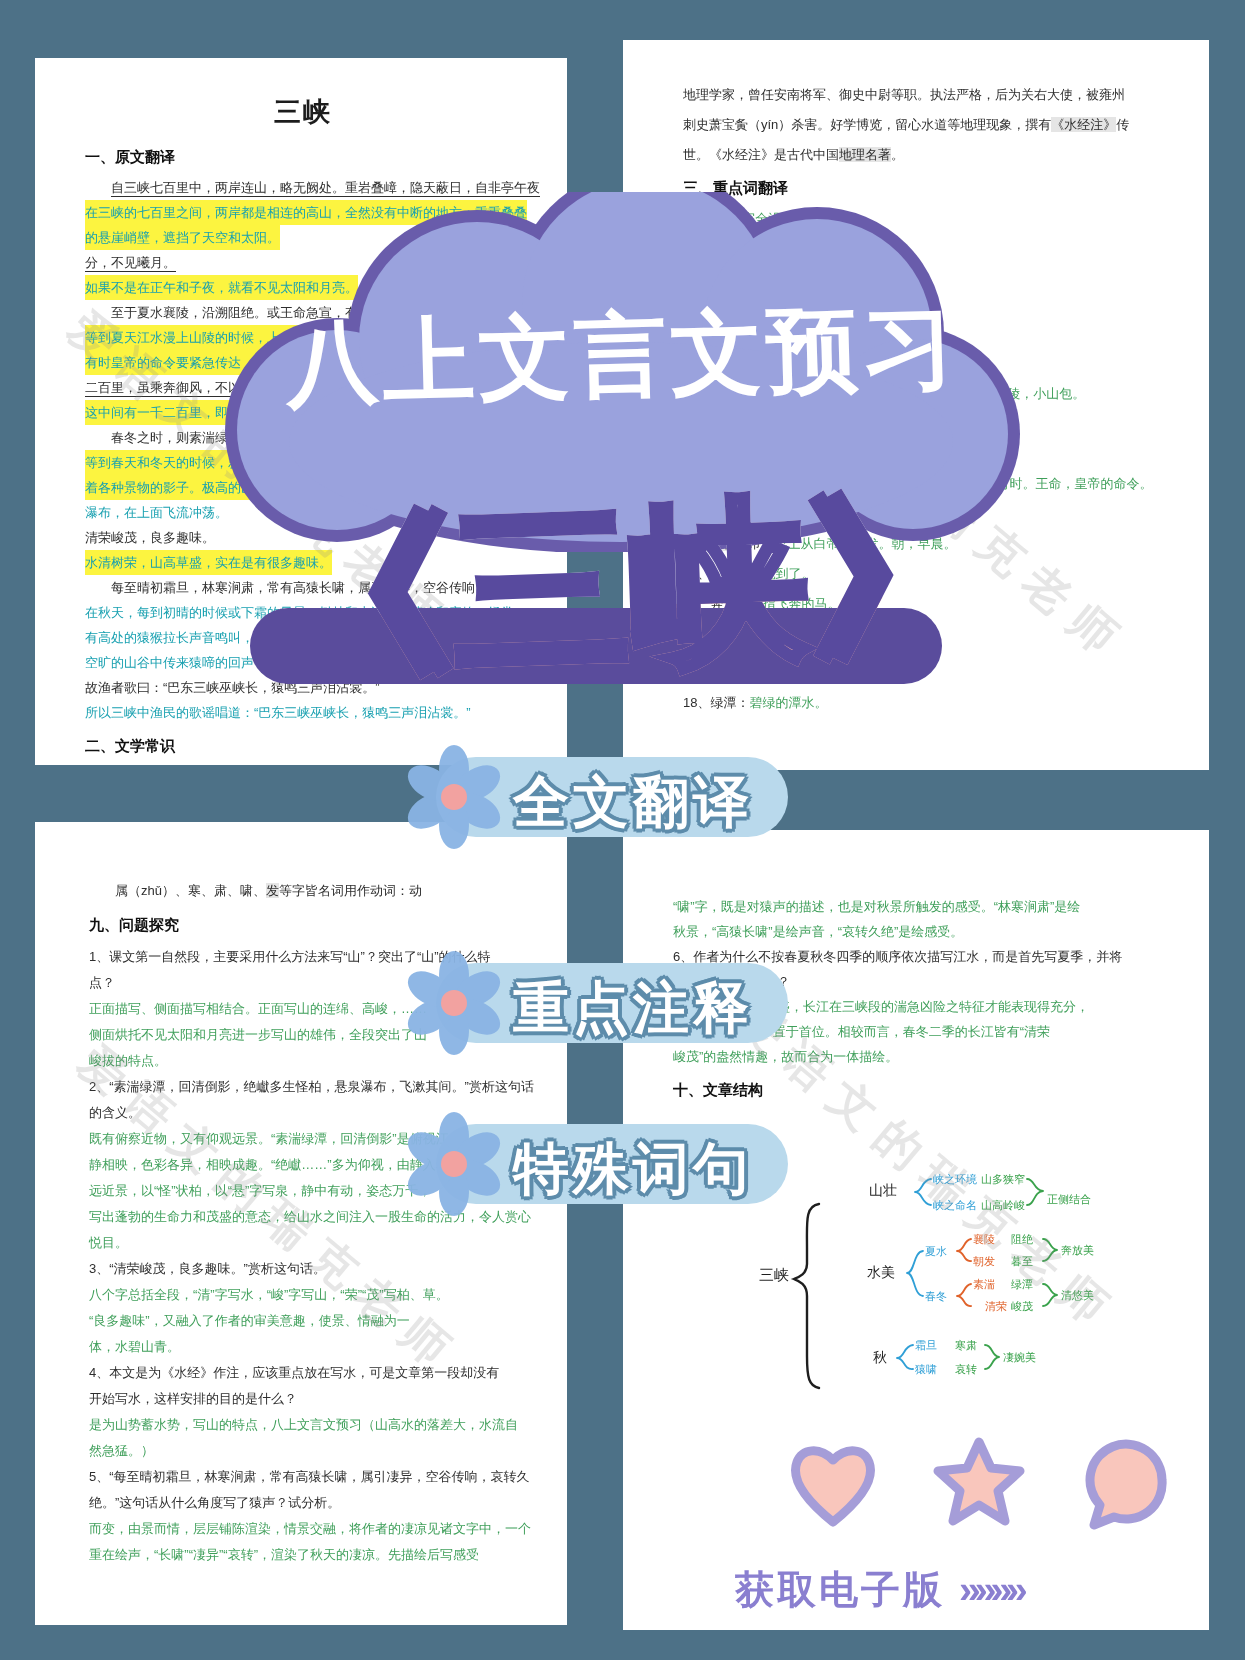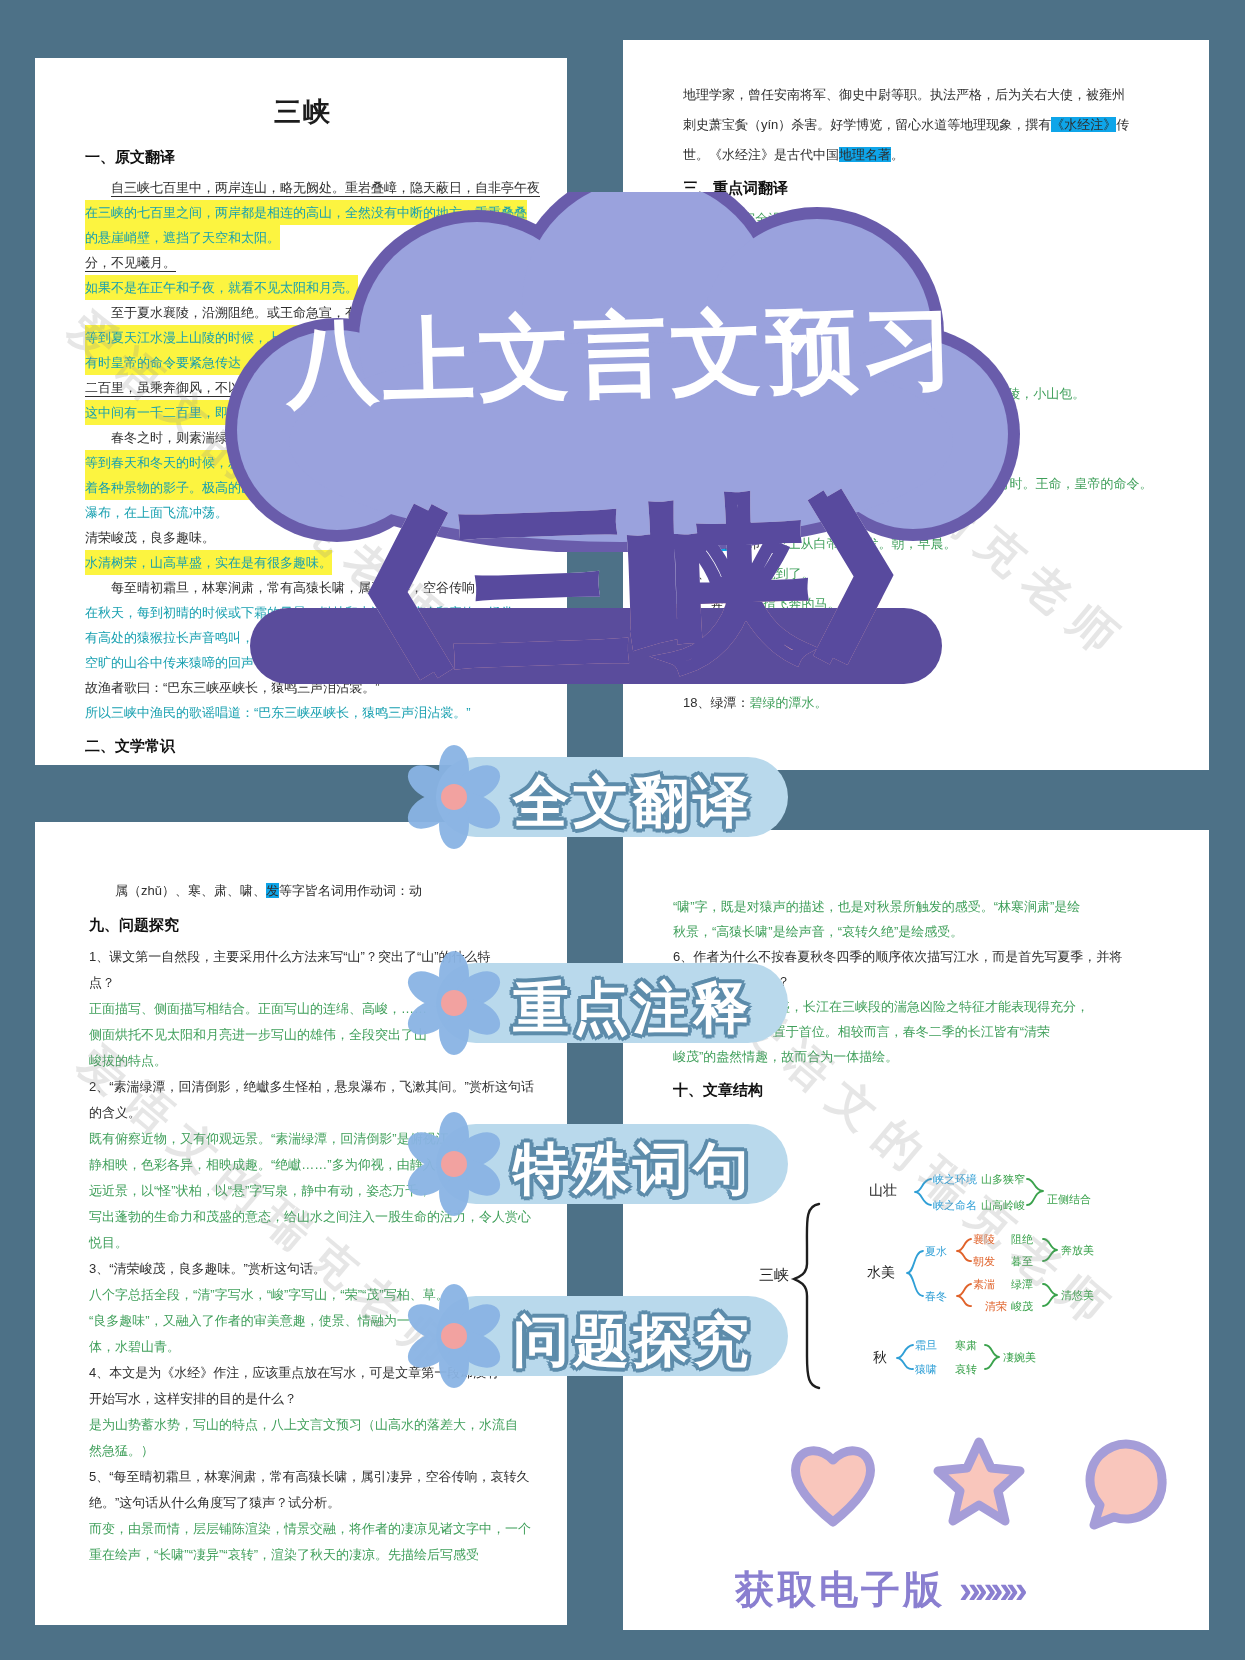--- a/index.html
+++ b/index.html
@@ -24,21 +24,21 @@
   .line.orig{color:#2e2e2e;}
   .line.trans{color:#18a0b0;}
   .line.hl{background:#fcf440;width:fit-content;}
   .line.g{color:#3f9f5a;}
   .line.q{color:#2e2e2e;}
   .line.cont{padding-left:3em;}
   .line.gap-lg{margin-top:150px;}
   .line.gap-sm{margin-top:14px;}
   span.k{color:#2e2e2e;}
   span.g{color:#3f9f5a;}
-  span.hlk{background:#0ea5e9;}
+  span.hlk{background:#e5e5e5;}
 
   
   .watermark{position:absolute;font-size:46px;font-weight:bold;letter-spacing:14px;color:rgba(140,140,140,0.22);white-space:nowrap;transform:rotate(40deg);transform-origin:left top;pointer-events:none;z-index:2;}
 
   
   .cloud{position:absolute;left:225px;top:192px;width:795px;height:360px;z-index:6;}
   .cloud svg{position:absolute;left:0;top:0;}
   .cloud-text{position:absolute;left:0;top:102px;width:100%;text-align:center;font-size:92px;font-weight:bold;color:#ffffff;letter-spacing:4px;transform:rotate(-1.5deg);}
 
   
@@ -303,29 +303,14 @@
           <ellipse cx="76" cy="38" rx="15" ry="24" transform="rotate(60 76 38)"></ellipse>
           <ellipse cx="76" cy="66" rx="15" ry="24" transform="rotate(120 76 66)"></ellipse>
           <ellipse cx="52" cy="80" rx="15" ry="24"></ellipse>
           <ellipse cx="28" cy="66" rx="15" ry="24" transform="rotate(60 28 66)"></ellipse>
           <ellipse cx="28" cy="38" rx="15" ry="24" transform="rotate(120 28 38)"></ellipse>
       </g>
       <circle cx="52" cy="52" r="13" fill="#f2a2a0"></circle>
     </svg>
     <span class="pill-label">特殊词句</span>
   </div>
-  <div class="pill" style="top:1294px;">
-    <div class="pill-bg"></div>
-    <svg class="flower" width="104" height="104" viewBox="0 0 104 104">
-      <g fill="#8ab4e4" opacity="0.95">
-        <ellipse cx="52" cy="24" rx="15" ry="24"></ellipse>
-          <ellipse cx="76" cy="38" rx="15" ry="24" transform="rotate(60 76 38)"></ellipse>
-          <ellipse cx="76" cy="66" rx="15" ry="24" transform="rotate(120 76 66)"></ellipse>
-          <ellipse cx="52" cy="80" rx="15" ry="24"></ellipse>
-          <ellipse cx="28" cy="66" rx="15" ry="24" transform="rotate(60 28 66)"></ellipse>
-          <ellipse cx="28" cy="38" rx="15" ry="24" transform="rotate(120 28 38)"></ellipse>
-      </g>
-      <circle cx="52" cy="52" r="13" fill="#f2a2a0"></circle>
-    </svg>
-    <span class="pill-label">问题探究</span>
-  </div>
 
 </div>
 
 </body></html>

